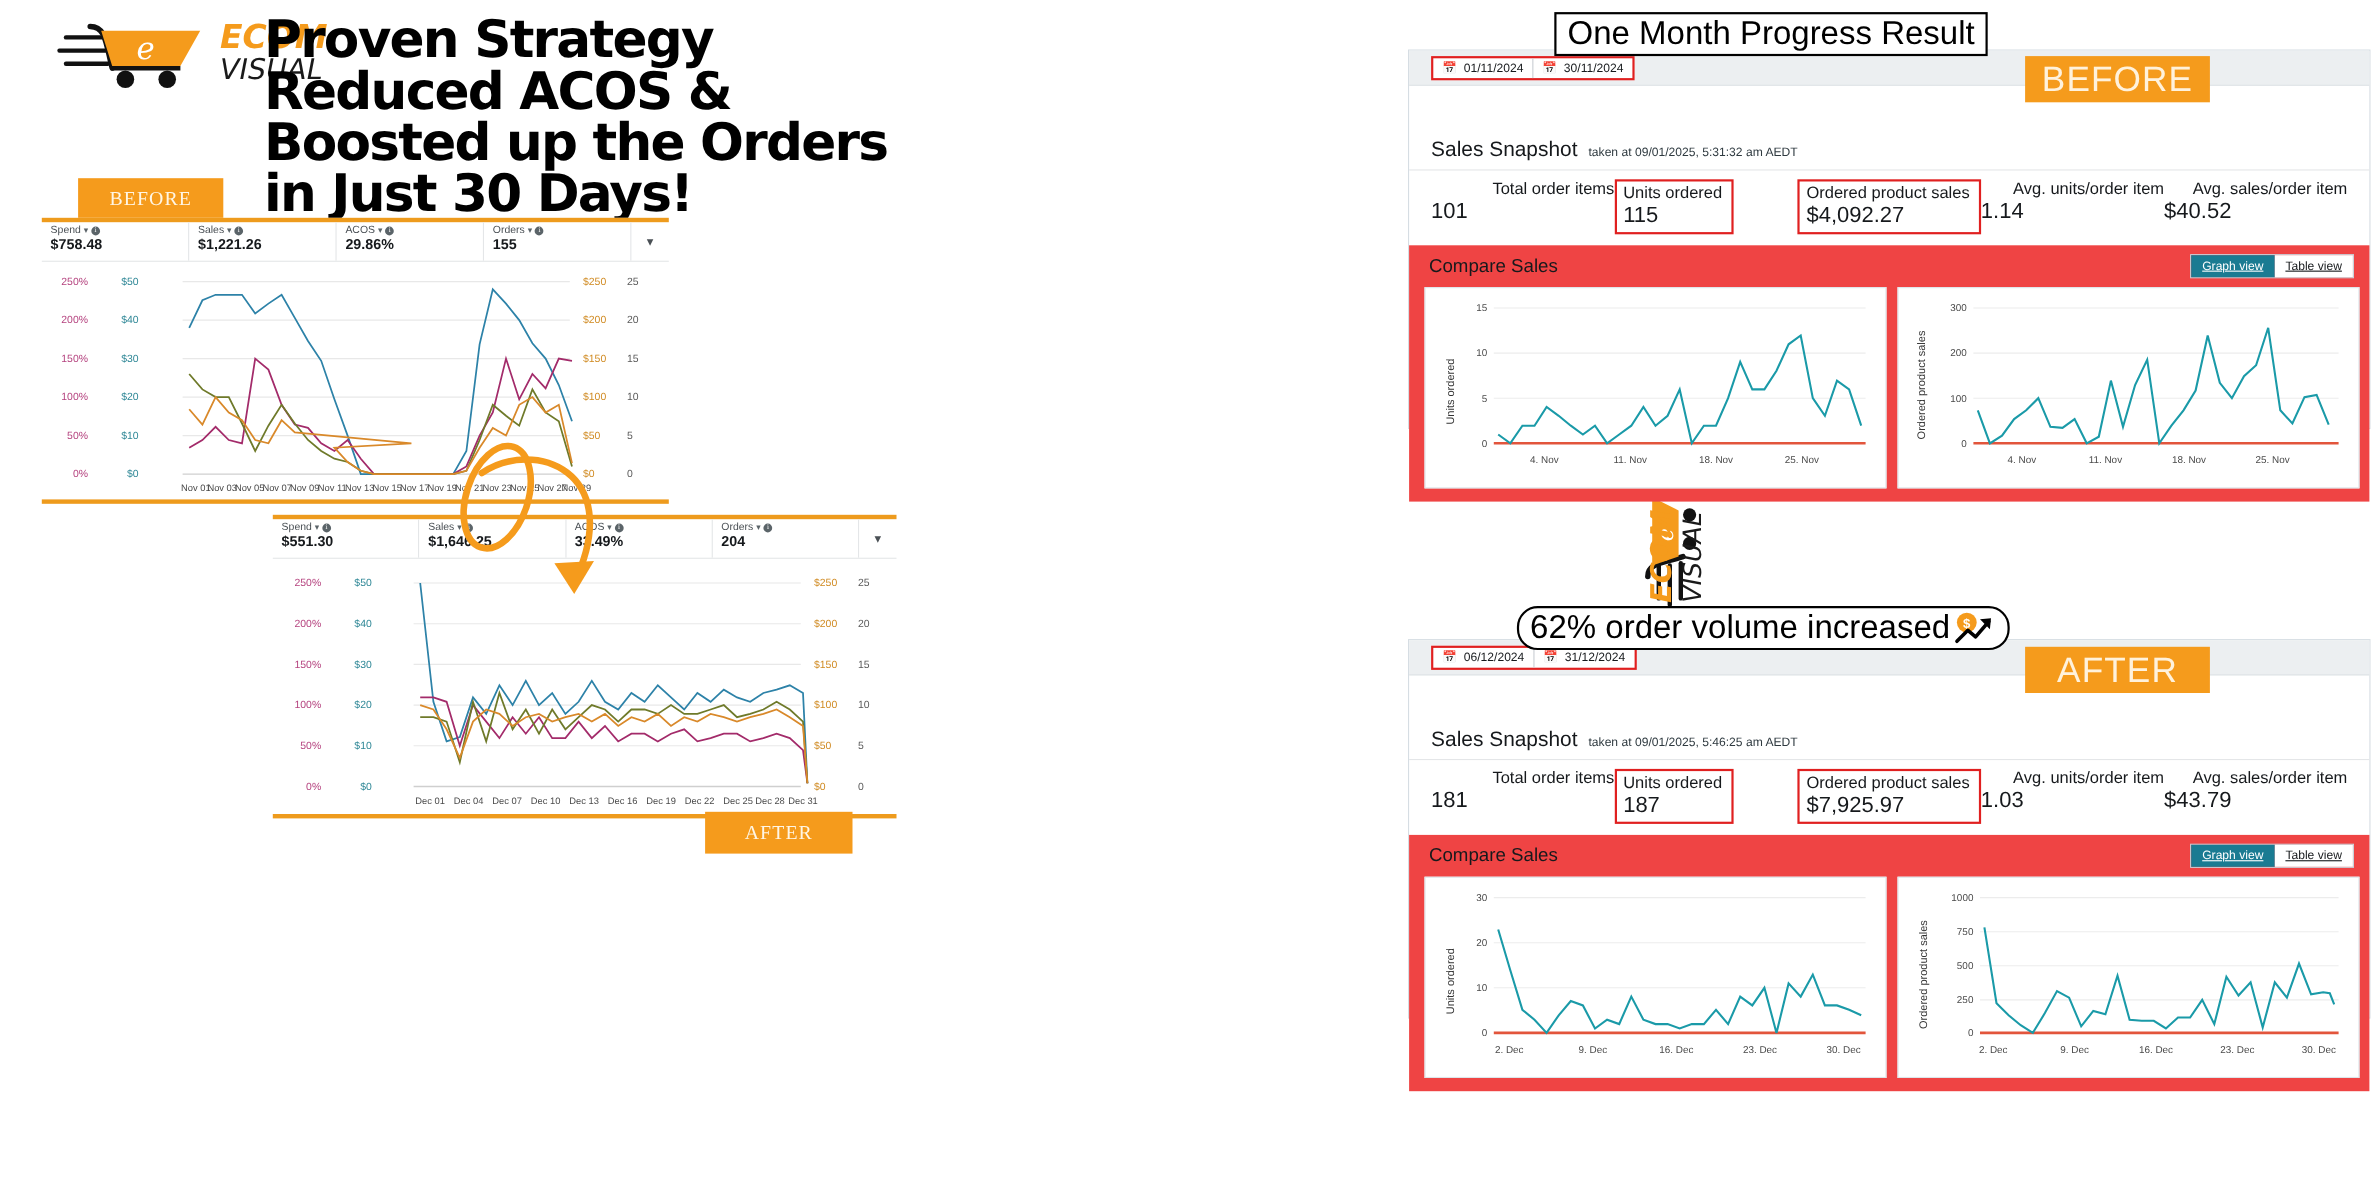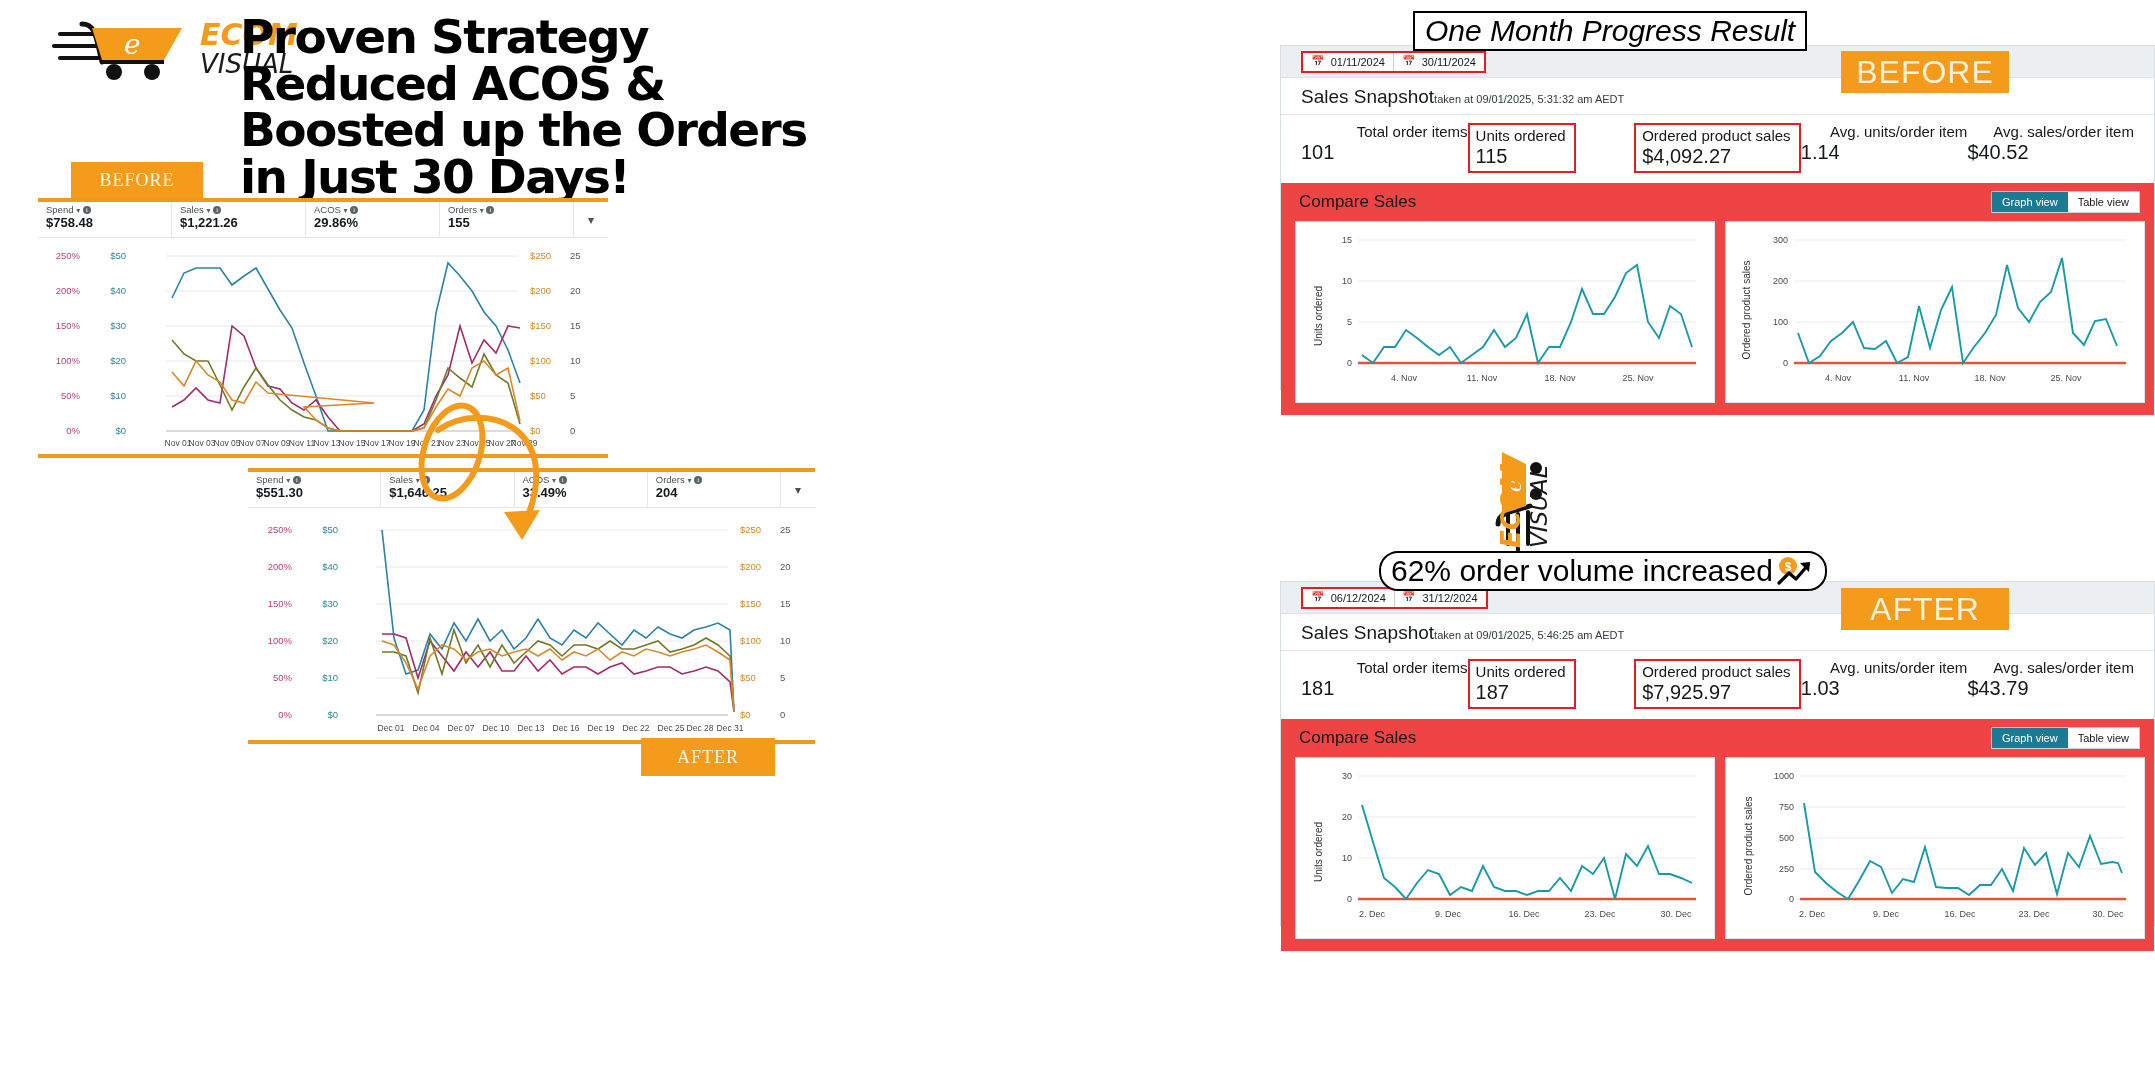--- a/index.html
+++ b/index.html
@@ -92,21 +92,21 @@
 
   
   .right-col { position: absolute; left: 1280px; top: 0; width: 875px; height: 1080px; }
 
   .callout {
     position: absolute; background: #ffffff; border: 2.5px solid #000;
     display: flex; align-items: center; padding: 0 10px;
     font-family: "Liberation Sans", sans-serif;
     color: #000; z-index: 30; white-space: nowrap;
   }
-  .callout.title1 { left: 1413px; top: 11px; height: 40px; font-size: 30px; font-style: italic; }
+  .callout.title1 { left: 1413px; top: 11px; height: 40px; font-size: 30px; }
   .callout.title2 { left: 1379px; top: 551px; height: 40px; font-size: 30px; border-radius: 19px; }
 
   .badge-big {
     position: absolute; background: #F59B1C; color: #FFF2DC;
     font-family: "Liberation Sans", sans-serif; font-weight: normal;
     display: flex; align-items: center; justify-content: center;
     z-index: 30; letter-spacing: 1px;
   }
   .badge-big.before { left: 1841px; top: 51px; width: 168px; height: 42px; font-size: 32px; }
   .badge-big.after { left: 1841px; top: 588px; width: 168px; height: 42px; font-size: 32px; }
@@ -129,41 +129,42 @@
   }
   .date-field {
     display: flex; align-items: center; gap: 6px; padding: 0 8px;
     height: 100%; font-size: 11px; color: #16191c;
     border-right: 1px solid #c9ced3;
   }
   .date-field:last-child { border-right: none; }
   .cal-ico { font-size: 11px; color: #2b6cb0; }
 
   .snapshot-head {
-    display: flex; align-items: baseline; 
+    display: flex; align-items: baseline; gap: 10px;
     padding: 8px 20px 6px 20px;
     border-bottom: 1px solid #e4e6e8;
+    margin-top: 40px;
   }
   .snapshot-title { font-size: 19px; color: #16191c; }
   .snapshot-sub { font-size: 11px; color: #2f3a40; }
 
   .kpi-row { display: flex; padding: 8px 20px 10px 20px; gap: 0; }
   .kpi { flex: 1; position: relative; }
   .kpi.boxed .kpi-inner {
     border: 2.5px solid #e02020; display: inline-block; padding: 2px 8px 3px 6px;
   }
   .kpi-label { font-size: 15px; color: #16191c; white-space: nowrap; text-align: right; }
   .kpi-value { font-size: 20px; color: #16191c; line-height: 1.2; }
 
   .compare-block { background: #ef4444; padding: 8px 14px 12px 14px; }
   .compare-head { display: flex; align-items: center; justify-content: space-between; margin-bottom: 8px; }
   .compare-title { font-size: 17px; color: #16191c; padding-left: 4px; }
   .view-toggle { display: flex; border: 1px solid #c6d2da; }
   .view-btn {
-    font-size: 11px; padding: 4px 10px; background: #fff; color: #16191c;
+    font-size: 11px; padding: 4px 10px; background: #fff; color: #16191c; text-decoration: underline;
   }
   .view-btn.active { background: #1a7b92; color: #fff; }
   .charts-row { display: flex; gap: 10px; }
   .chart-card { flex: 1; background: #fff; border: 1px solid #dde5ea; padding: 4px; }
 
   .w-logo { position: absolute; left: 1440px; top: 430px; width: 105px; height: 140px; }
   .w-logo .wtxt {
     position: absolute; transform: rotate(-90deg); transform-origin: left top;
     font-family: "DejaVu Sans", sans-serif; font-style: italic;
   }

